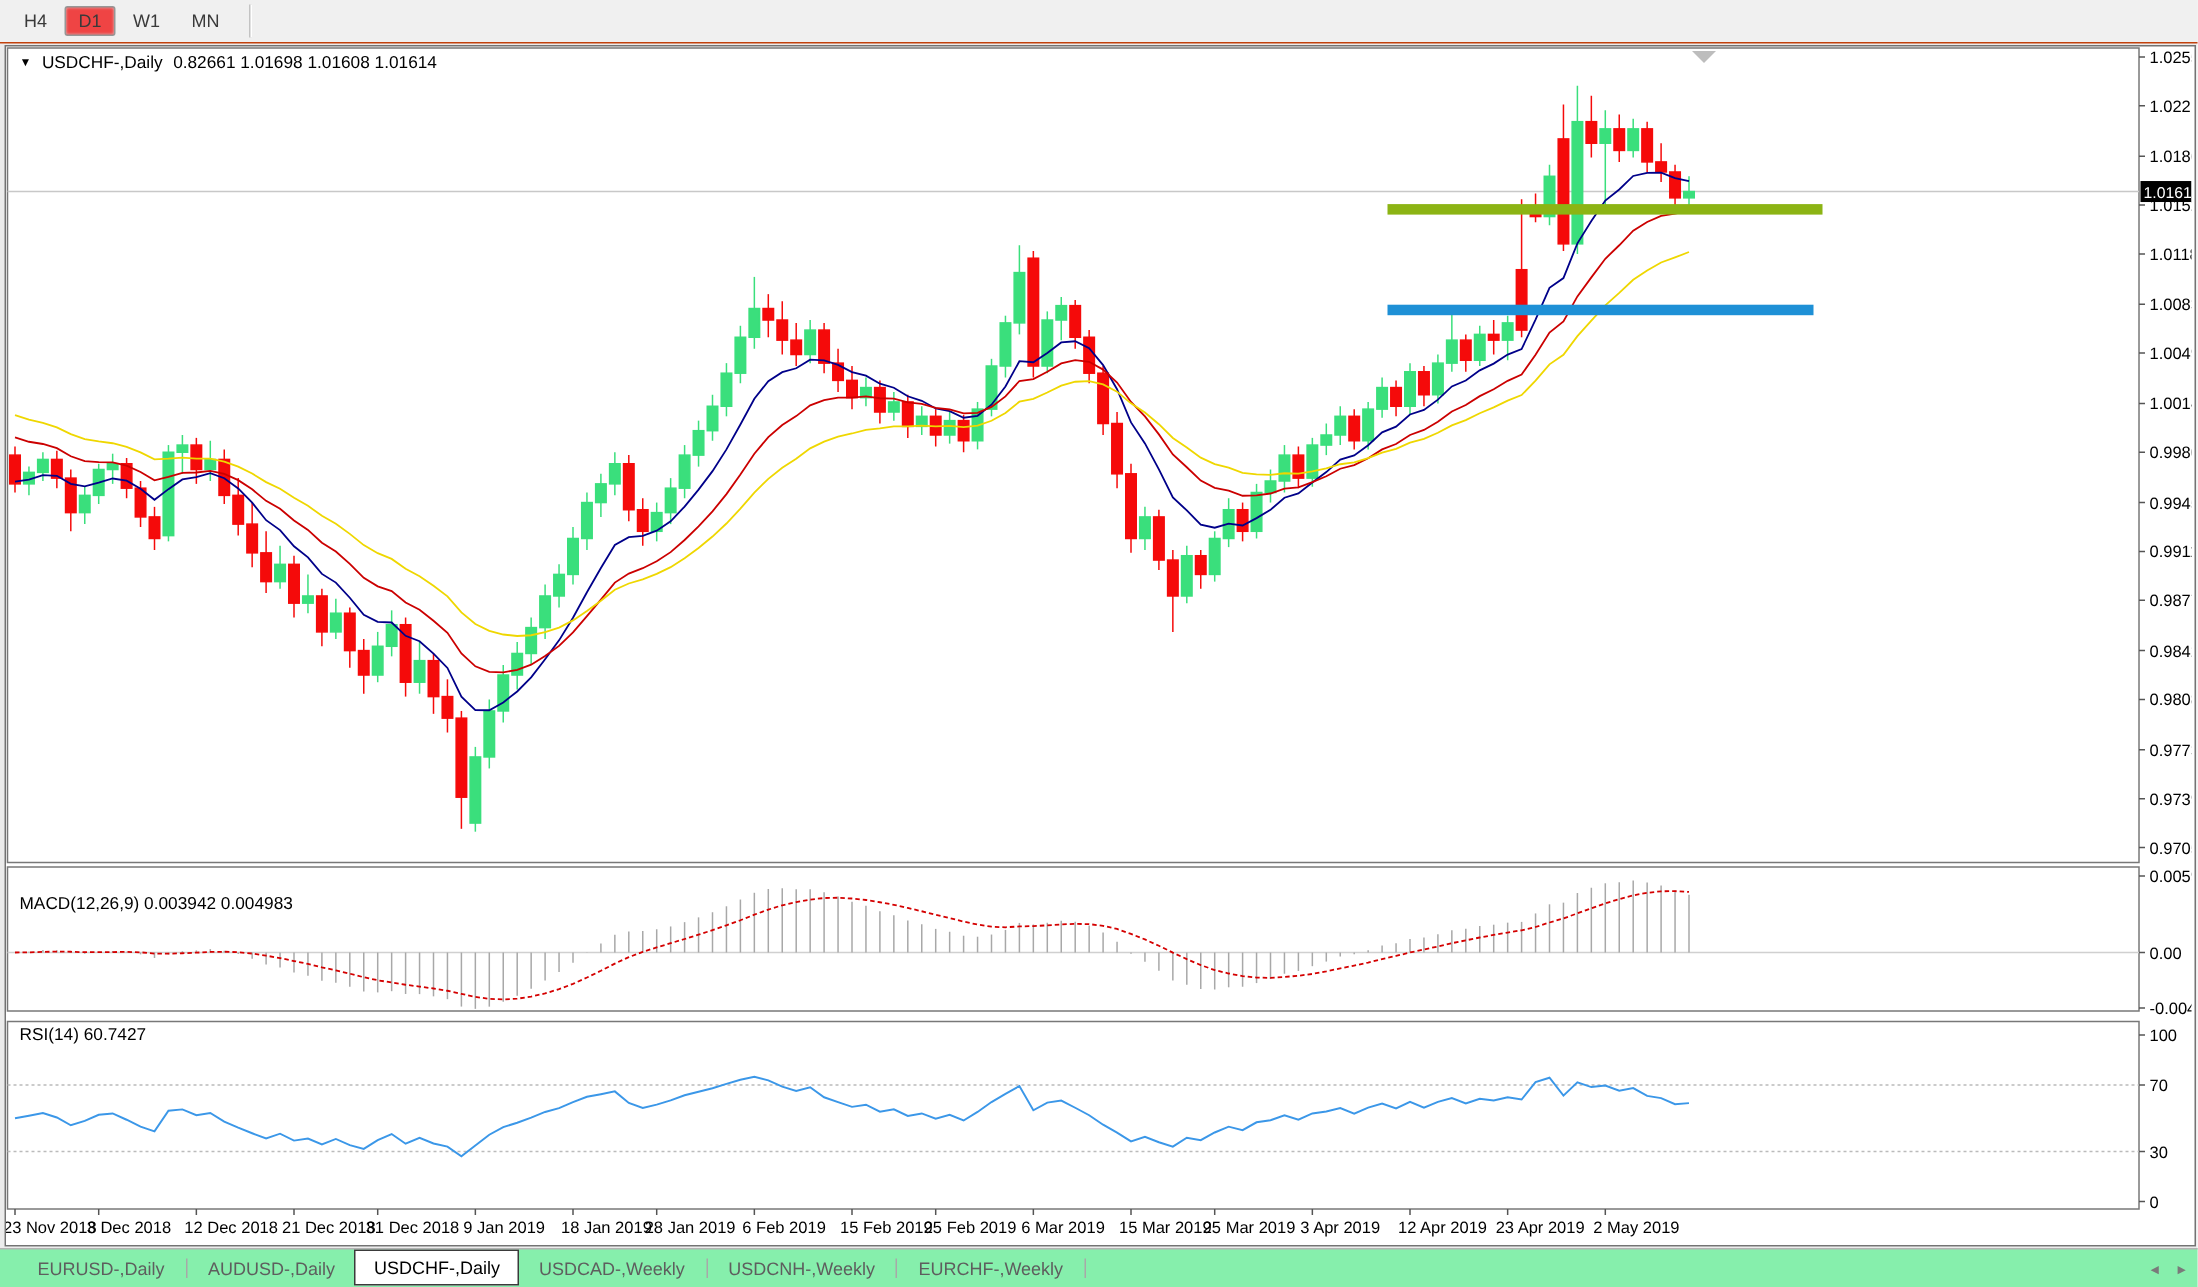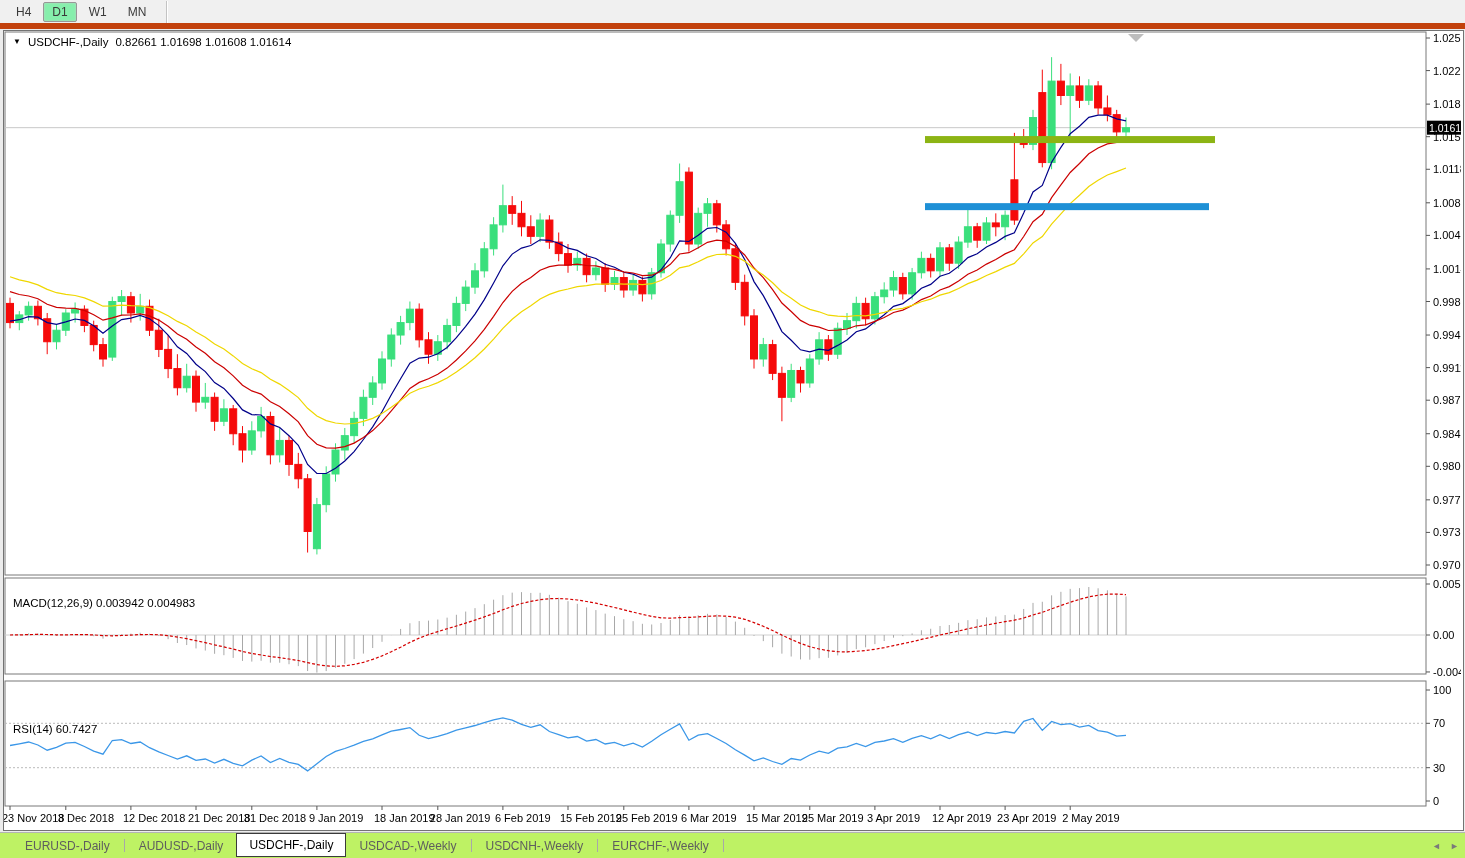--- a/index.html
+++ b/index.html
@@ -1,29 +1,29 @@
 <!DOCTYPE html>
 <html><head>
 <meta charset="utf-8">
 <style>
   html,body{margin:0;padding:0}
   body{width:1465px;height:858px;background:#ececec;font-family:"Liberation Sans","DejaVu Sans",sans-serif;overflow:hidden;position:relative}
-  .toolbar{position:absolute;left:0;top:0;width:1465px;height:29px;background:#f0f0f0;border-bottom:6px solid #c2410c;display:flex;align-items:center;padding-left:7px;box-sizing:border-box}
+  .toolbar{position:absolute;left:0;top:0;width:1465px;height:29px;background:#f0f0f0;border-bottom:1px solid #c2410c;display:flex;align-items:center;padding-left:7px;box-sizing:border-box}
   .tf-btn{font-size:12px;color:#3a3a3a;padding:2px 8px;margin-right:3px;border:1px solid transparent;border-radius:2px;cursor:default}
-  .tf-btn.active{background:#86efac;border:1px solid #979797;box-shadow:inset 0 0 2px #cfcfcf}
+  .tf-btn.active{background:#ef4444;border:1px solid #979797;box-shadow:inset 0 0 2px #cfcfcf}
   .toolbar-sep{width:1px;height:22px;background:#c3c3c3;border-right:1px solid #ffffff;margin-left:8px}
   .chart-window{position:absolute;left:3px;top:30px;width:1459px;height:799px;background:#ffffff;border:1px solid #737373}
   #chart-svg{position:absolute;left:0;top:0}
   #chart-svg text{font-family:"Liberation Sans","DejaVu Sans",sans-serif}
   .overlay-label{position:absolute;font-size:11.5px;color:#000;white-space:pre}
   .title-label{left:9px;top:5px;display:flex;align-items:center;gap:7px}
   .dd-icon{font-size:8px;line-height:1;color:#000}
   .macd-label{left:9px;top:566px}
-  .rsi-label{left:9px;top:692px}
-  .tabbar{position:absolute;left:0;top:832px;width:1465px;height:26px;background:#bef264;border-top:1px solid #b3b3b3;display:flex;align-items:center;padding-left:12px;box-sizing:border-box}
+  .rsi-label{left:9px;top:653px}
+  .tabbar{position:absolute;left:0;top:832px;width:1465px;height:26px;background:#86efac;border-top:1px solid #b3b3b3;display:flex;align-items:center;padding-left:12px;box-sizing:border-box}
   .tab{font-size:12px;color:#5e5e5e;padding:3px 13px;white-space:nowrap;cursor:default}
   .tab.active{background:#ffffff;border:1px solid #3a3a3a;color:#000;margin-top:-2px;padding:4px 12px}
   .tab-sep{width:1px;height:13px;background:#a8a8a8;margin:0 1px}
   .tab-arrow{position:absolute;top:8px;color:#7a7a7a;font-size:9px}
   .tab-arrow.left{right:24px}
   .tab-arrow.right{right:6px}
 </style>
 </head>
 <body>
 

